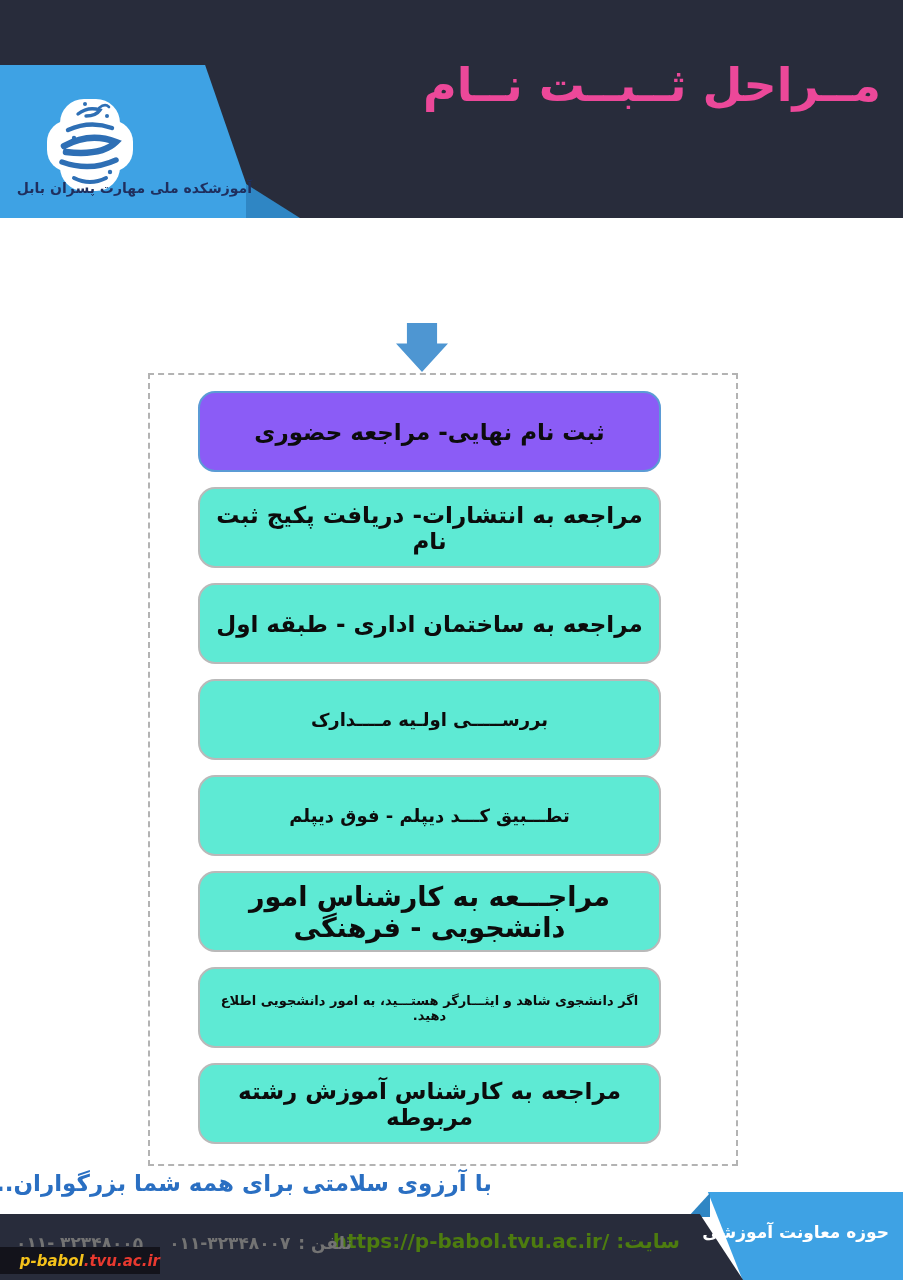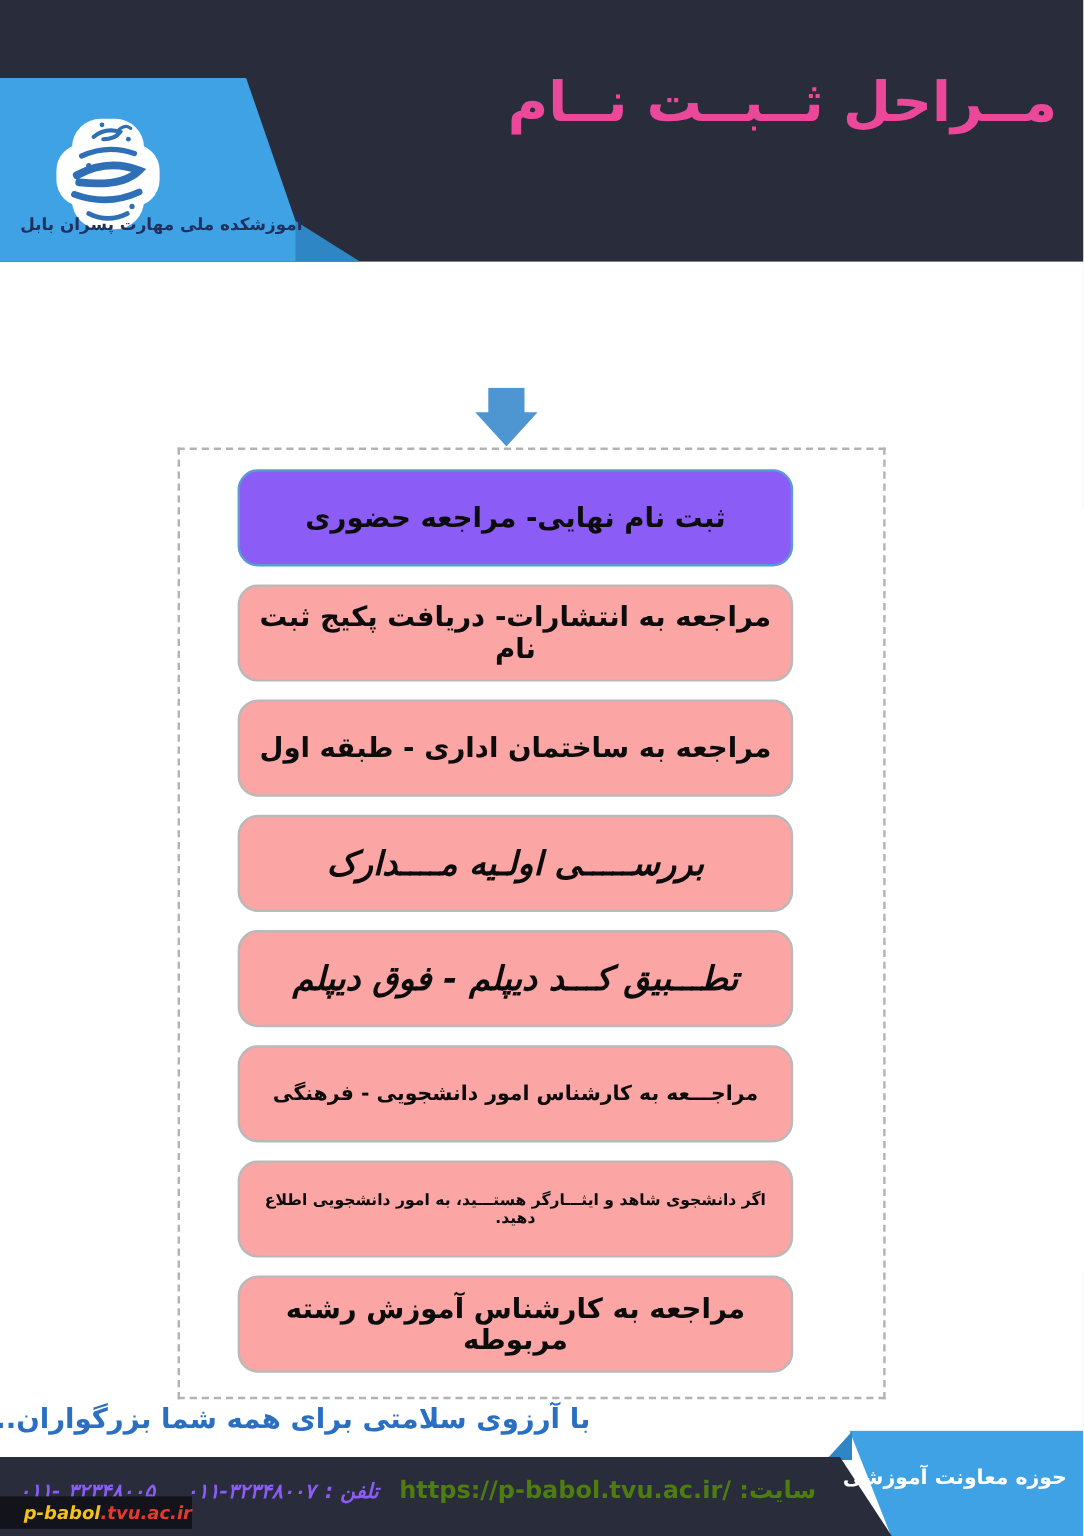--- a/index.html
+++ b/index.html
@@ -46,28 +46,28 @@
     clip-path:polygon(21% 0, 79% 0, 79% 42%, 100% 42%, 50% 100%, 0 42%, 21% 42%);
   }
   .flow-container {
     position:absolute; left:148px; top:373px; width:590px; height:793px;
     border:2px dashed #b3b3b3;
     display:flex; flex-direction:column; justify-content:space-between;
     padding:16px 75px 20px 48px;
   }
   .step {
     height:81px; width:100%;
-    background:#fca5a5; border:2px solid #b9b9b9; border-radius:17px;
+    background:#5eead4; border:2px solid #b9b9b9; border-radius:17px;
     display:flex; align-items:center; justify-content:center;
     font-size:23px; font-weight:bold; color:#0c0c0c; direction:rtl;
     text-align:center; padding:0 14px;
   }
   .step.blue { background:#8b5cf6; border-color:#5b9bd5; }
-  .step:nth-child(4), .step:nth-child(5) { font-size:28px;font-style:italic; }
-  .step:nth-child(6) { font-size:17px; }
+  .step:nth-child(4), .step:nth-child(5) { font-size:18px; }
+  .step:nth-child(6) { font-size:27px; }
   .step:nth-child(7) { font-size:13px; }
 
   
   .blessing {
     position:absolute; left:60px; top:1170px; width:432px;
     font-size:23px; font-weight:bold; color:#2a6fc2;
     text-align:center; direction:rtl; white-space:nowrap;
   }
   .ribbon {
     position:absolute; right:0; top:1192px; width:263px; height:88px;
@@ -90,21 +90,21 @@
     text-align:center; direction:rtl; white-space:nowrap;
   }
   .site-line {
     position:absolute; left:415px; top:1229px; width:265px;
     font-size:20px; font-weight:bold; color:#4d7c0f;
     direction:rtl; white-space:nowrap; text-align:left;
   }
   .phone-line {
     position:absolute; left:16px; top:1233px;
     display:flex; direction:ltr; gap:26px; align-items:center;
-    font-size:17px; font-weight:bold; color:#8b5cf6; white-space:nowrap;font-style:italic;
+    font-size:17px; font-weight:bold; color:#737373; white-space:nowrap;
   }
   .phone-label { direction:rtl; margin-left:-18px; }
   .watermark {
     position:absolute; left:0; top:1247px; width:160px; height:27px;
     background:#13131b; display:flex; align-items:center; justify-content:flex-end;
     font-size:15px; font-weight:bold; font-style:italic; white-space:nowrap;
   }
   .wm-yellow { color:#f4c21b; }
   .wm-red { color:#e8392f; }
 </style>

